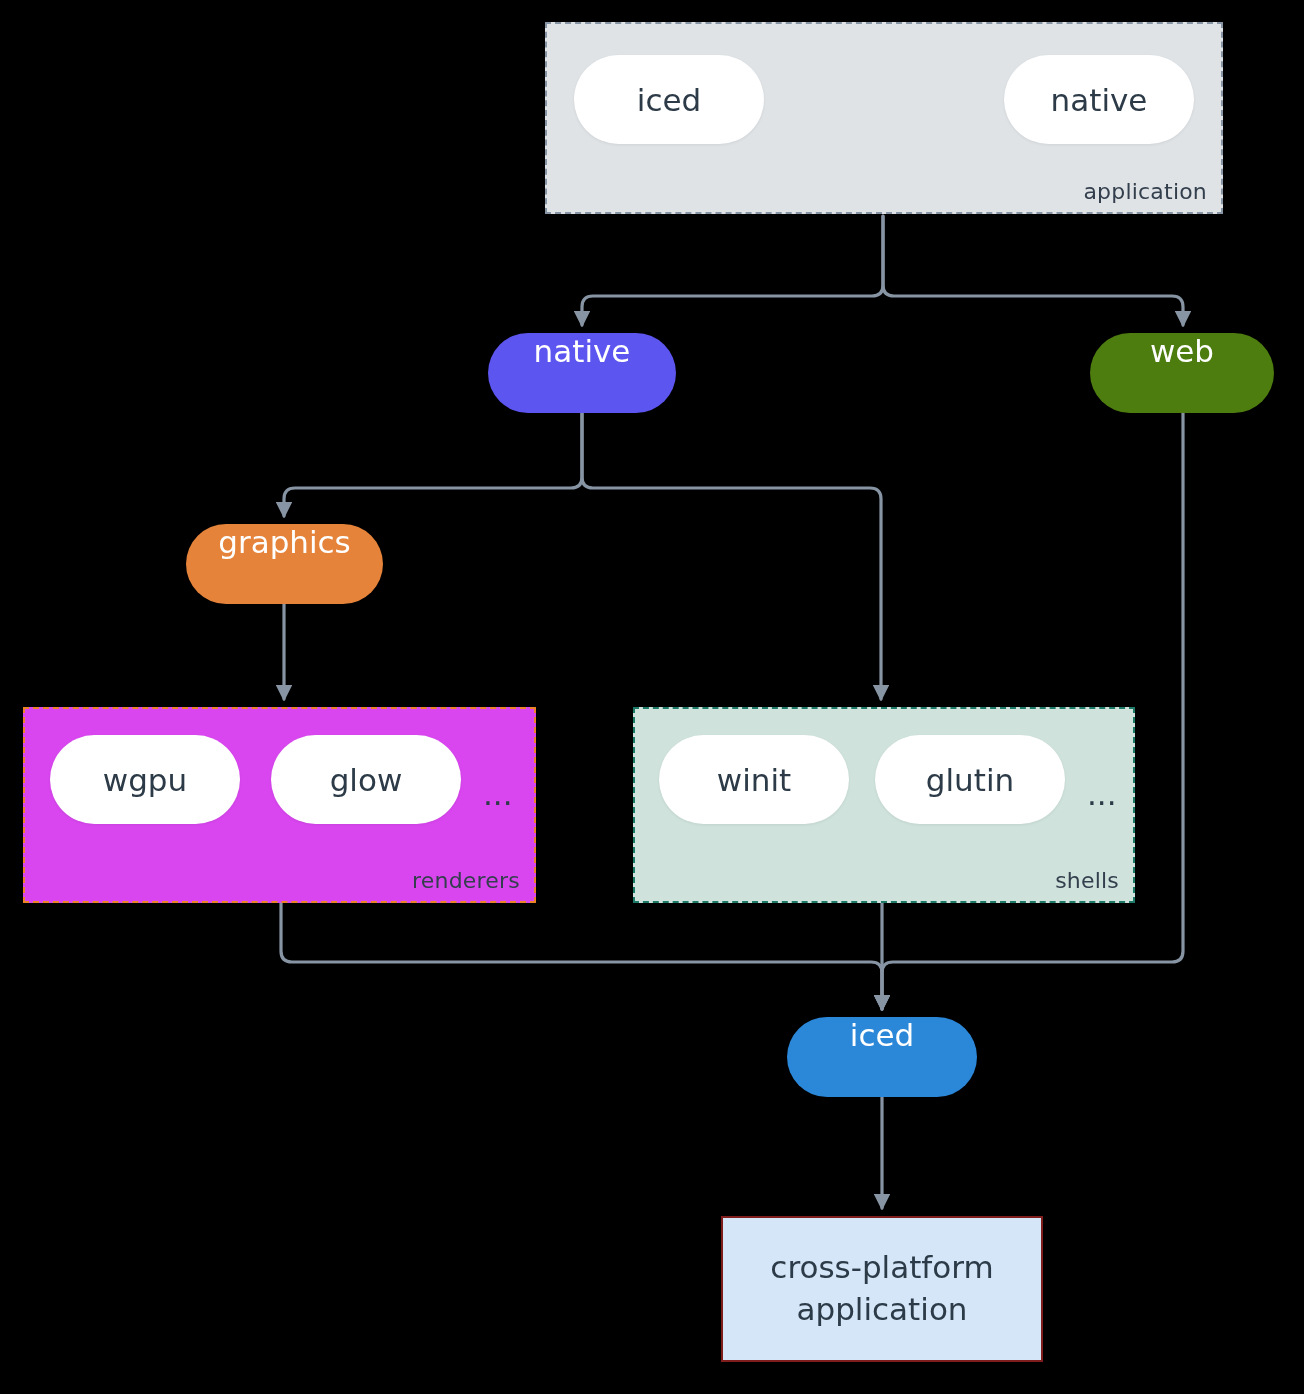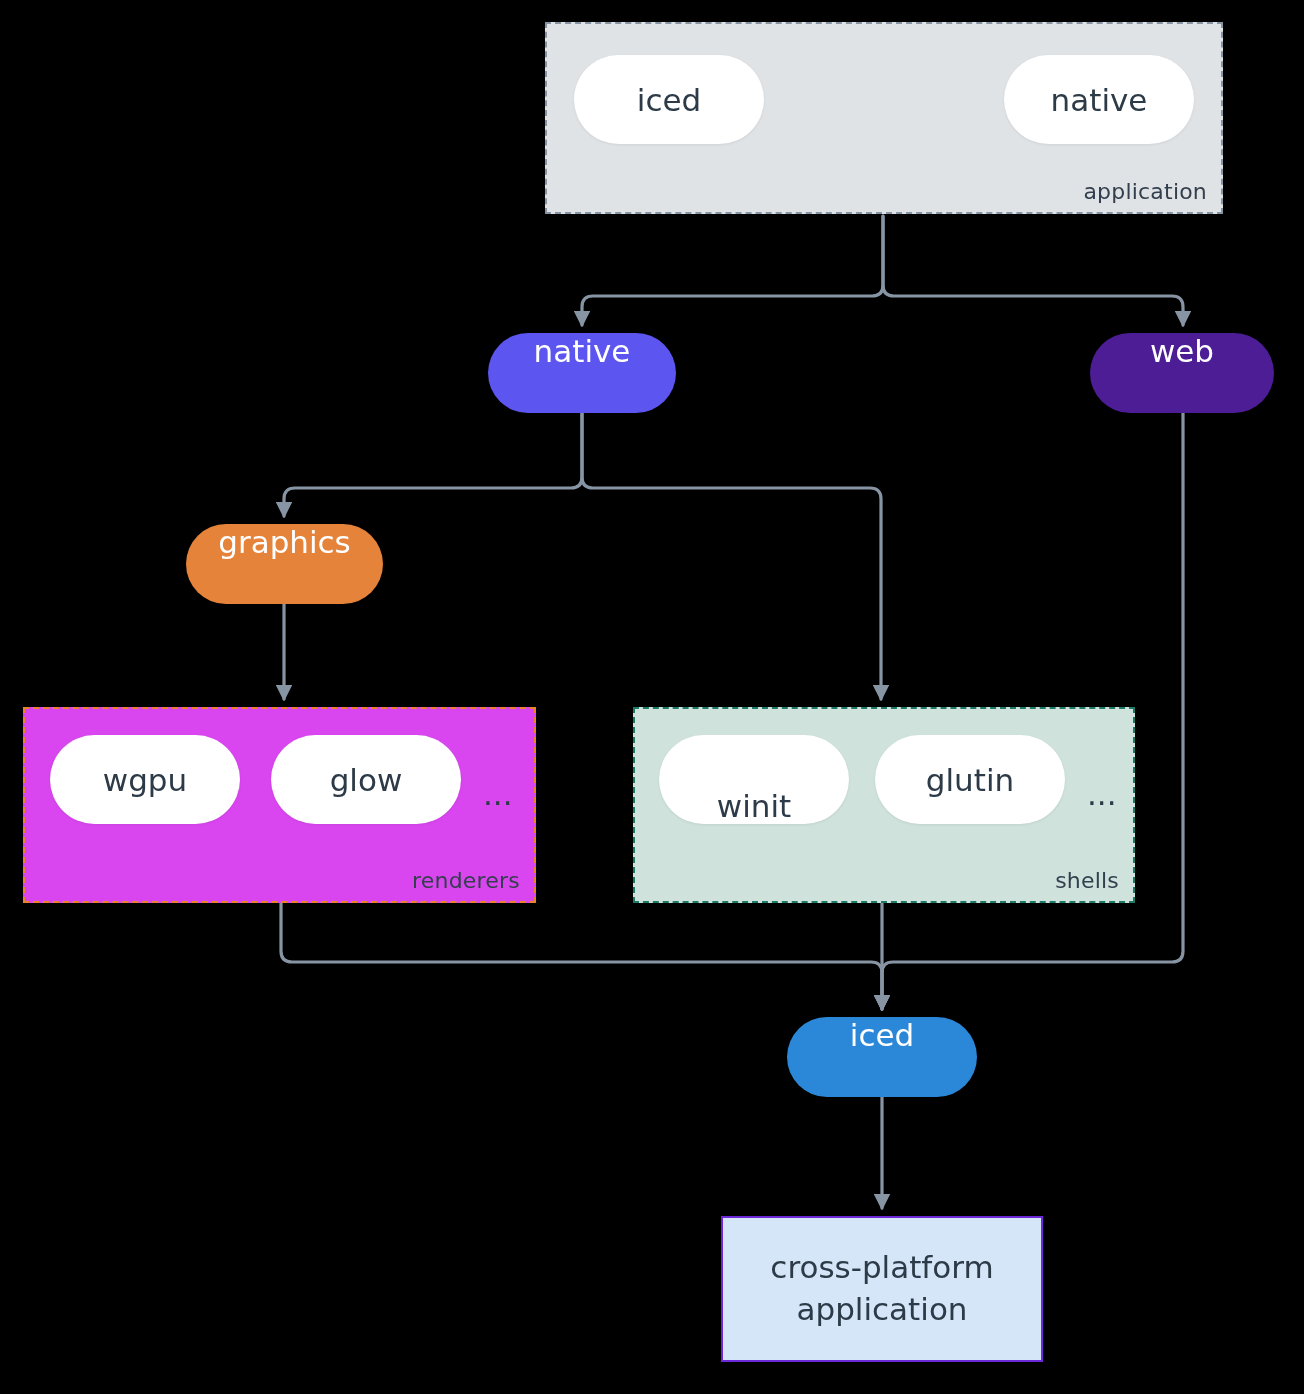--- a/index.html
+++ b/index.html
@@ -93,41 +93,41 @@
     color: #ffffff;
   }
   #node-native {
     left: 488px; top: 333px;
     width: 188px; height: 80px;
     background: #5d55f0;
   }
   #node-web {
     left: 1090px; top: 333px;
     width: 184px; height: 80px;
-    background: #4c1d95;
+    background: #4d7c0f;
   }
   #node-graphics {
     left: 186px; top: 524px;
     width: 197px; height: 80px;
     background: #e5833a;
   }
   #node-iced {
     left: 787px; top: 1017px;
     width: 190px; height: 80px;
     background: #2b87d8;
   }
 
   
   #node-app {
     position: absolute;
     left: 721px; top: 1216px;
     width: 322px; height: 146px;
     box-sizing: border-box;
     background: #d4e6f8;
-    border: 2px solid #6d28d9;
+    border: 2px solid #7f1d1d;
     display: flex;
     flex-direction: column;
     align-items: center;
     justify-content: center;
     font-size: 31px;
     color: #2c3b47;
     line-height: 1.35;
     text-align: center;
   }
 </style>
@@ -180,21 +180,21 @@
       <span>wgpu</span>
     </div>
     <div class="pill" style="left:246px; top:26px; width:190px; height:89px;">
       <span>glow</span>
     </div>
     <div class="ellipsis" style="left:458px; top:70px;">...</div>
     <div class="cluster-label">renderers</div>
   </div>
 
   <div class="cluster" id="cluster-shells">
-    <div class="pill" style="left:24px; top:26px; width:190px; height:89px;align-items:flex-end;">
+    <div class="pill" style="left:24px; top:26px; width:190px; height:89px;">
       <span>winit</span>
     </div>
     <div class="pill" style="left:240px; top:26px; width:190px; height:89px;">
       <span>glutin</span>
     </div>
     <div class="ellipsis" style="left:452px; top:70px;">...</div>
     <div class="cluster-label">shells</div>
   </div>
 
   <div class="node-stadium" id="node-native">

